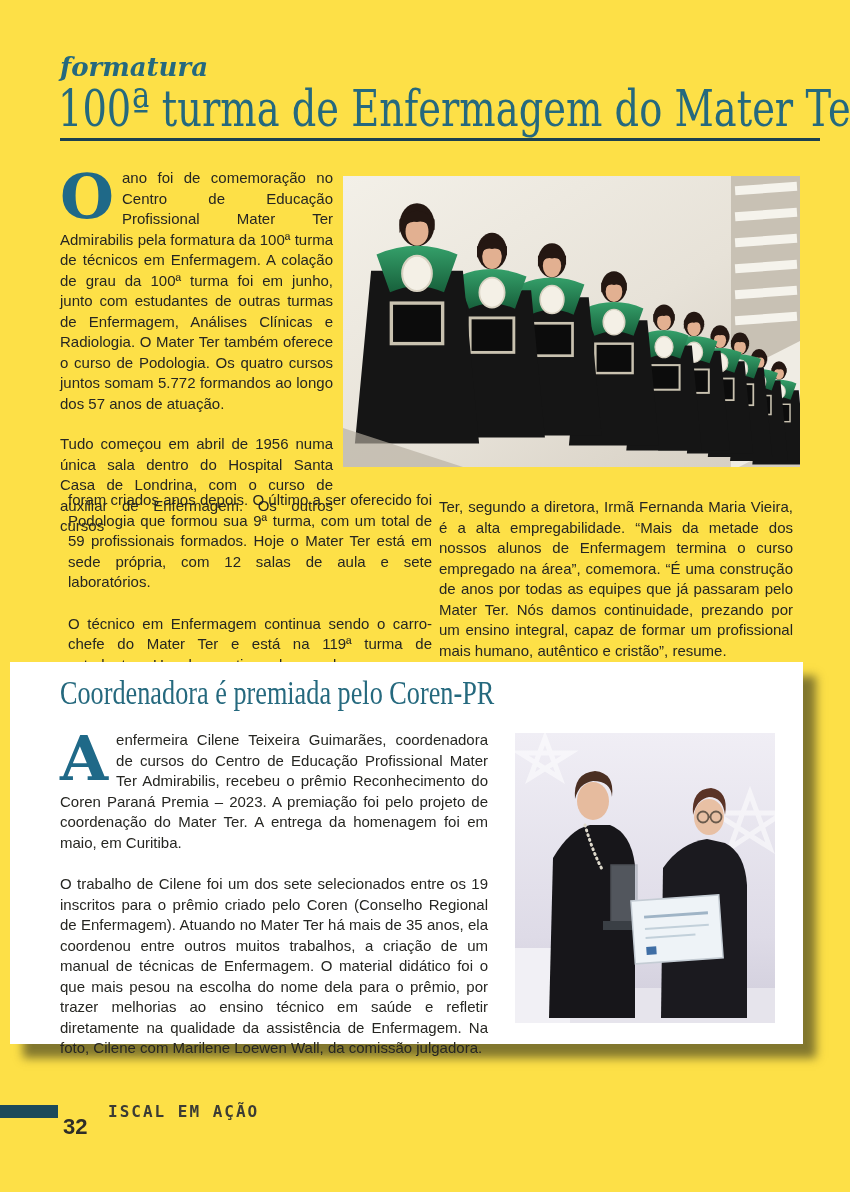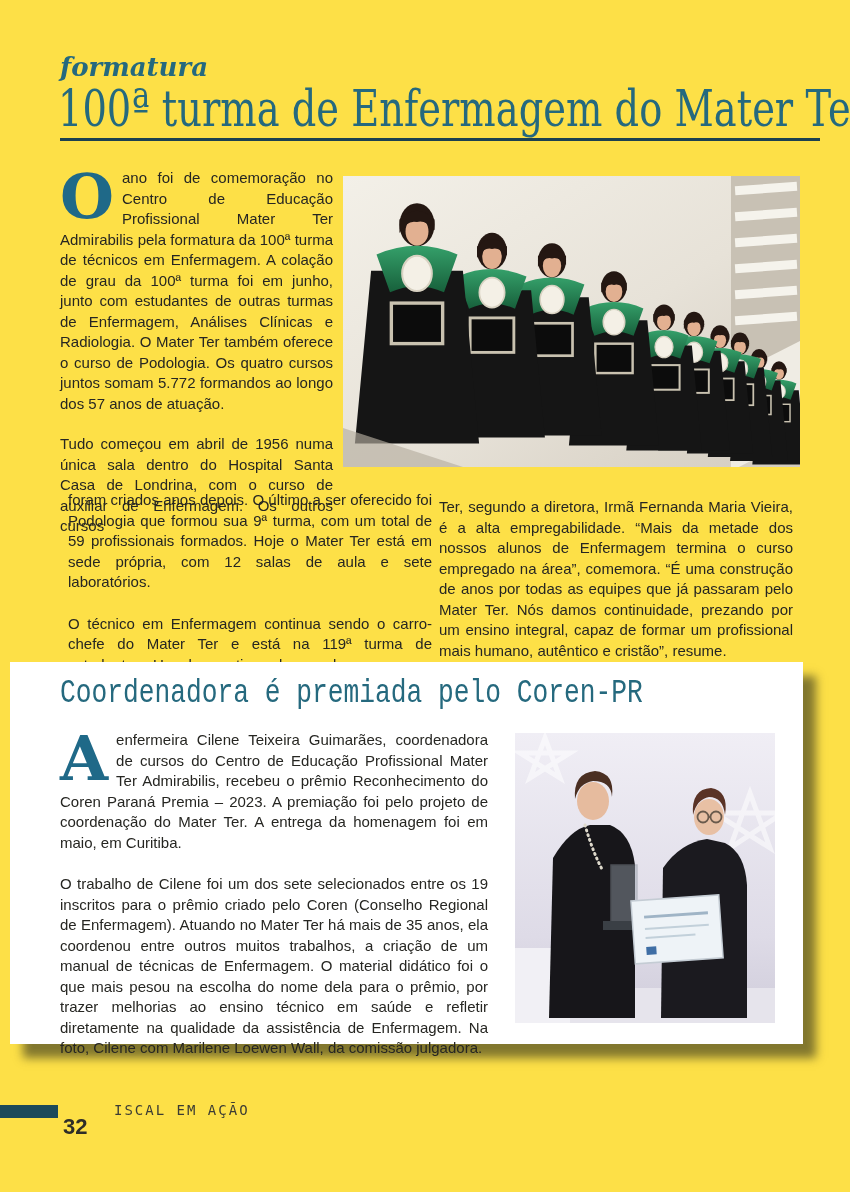--- a/index.html
+++ b/index.html
@@ -28,30 +28,30 @@
 
   
   .photo1{position:absolute;left:343px;top:176px;width:457px;height:291px;}
   .photo2{position:absolute;left:515px;top:733px;width:260px;height:290px;}
   .photo1 svg,.photo2 svg{display:block;width:100%;height:100%;}
 
   
   .card{position:absolute;left:10px;top:662px;width:793px;height:382px;background:#ffffff;
         box-shadow:13px 14px 9px rgba(55,55,30,0.62);}
   .card-title{position:absolute;left:50px;top:12px;color:#25697e;white-space:nowrap;
-        font-family:Liberation Mono, monospace;font-size:32px;}
+        font-family:Liberation Serif, serif;font-size:32px;}
   .card-title .condense{display:inline-block;transform:scale(0.82,1.06);transform-origin:0 50%;}
   .card-body{position:absolute;left:50px;top:68px;width:428px;}
   .card-body p{margin:0 0 21px 0;}
 
   
   .footer-bar{position:absolute;left:0;top:1105px;width:58px;height:13px;background:#1c4a5a;}
   .footer-page{position:absolute;left:63px;top:1098px;color:#2e2e28;font-size:22px;font-weight:bold;margin-top:16px;}
-  .footer-mag{position:absolute;left:114px;top:1102px;color:#3c3c34;
-        font-family:"DejaVu Sans Mono",monospace;font-weight:normal;font-size:14px;letter-spacing:2px;}
+  .footer-mag{position:absolute;left:108px;top:1102px;color:#3c3c34;
+        font-family:"DejaVu Sans Mono",monospace;font-weight:bold;font-size:16px;letter-spacing:2px;}
 </style>
 </head>
 <body>
 
 <div class="page">
 
   <div class="kicker">formatura</div>
   <div class="main-title"><span class="condense">100ª turma de Enfermagem do Mater Ter</span></div>
   <div class="title-rule"></div>
 

